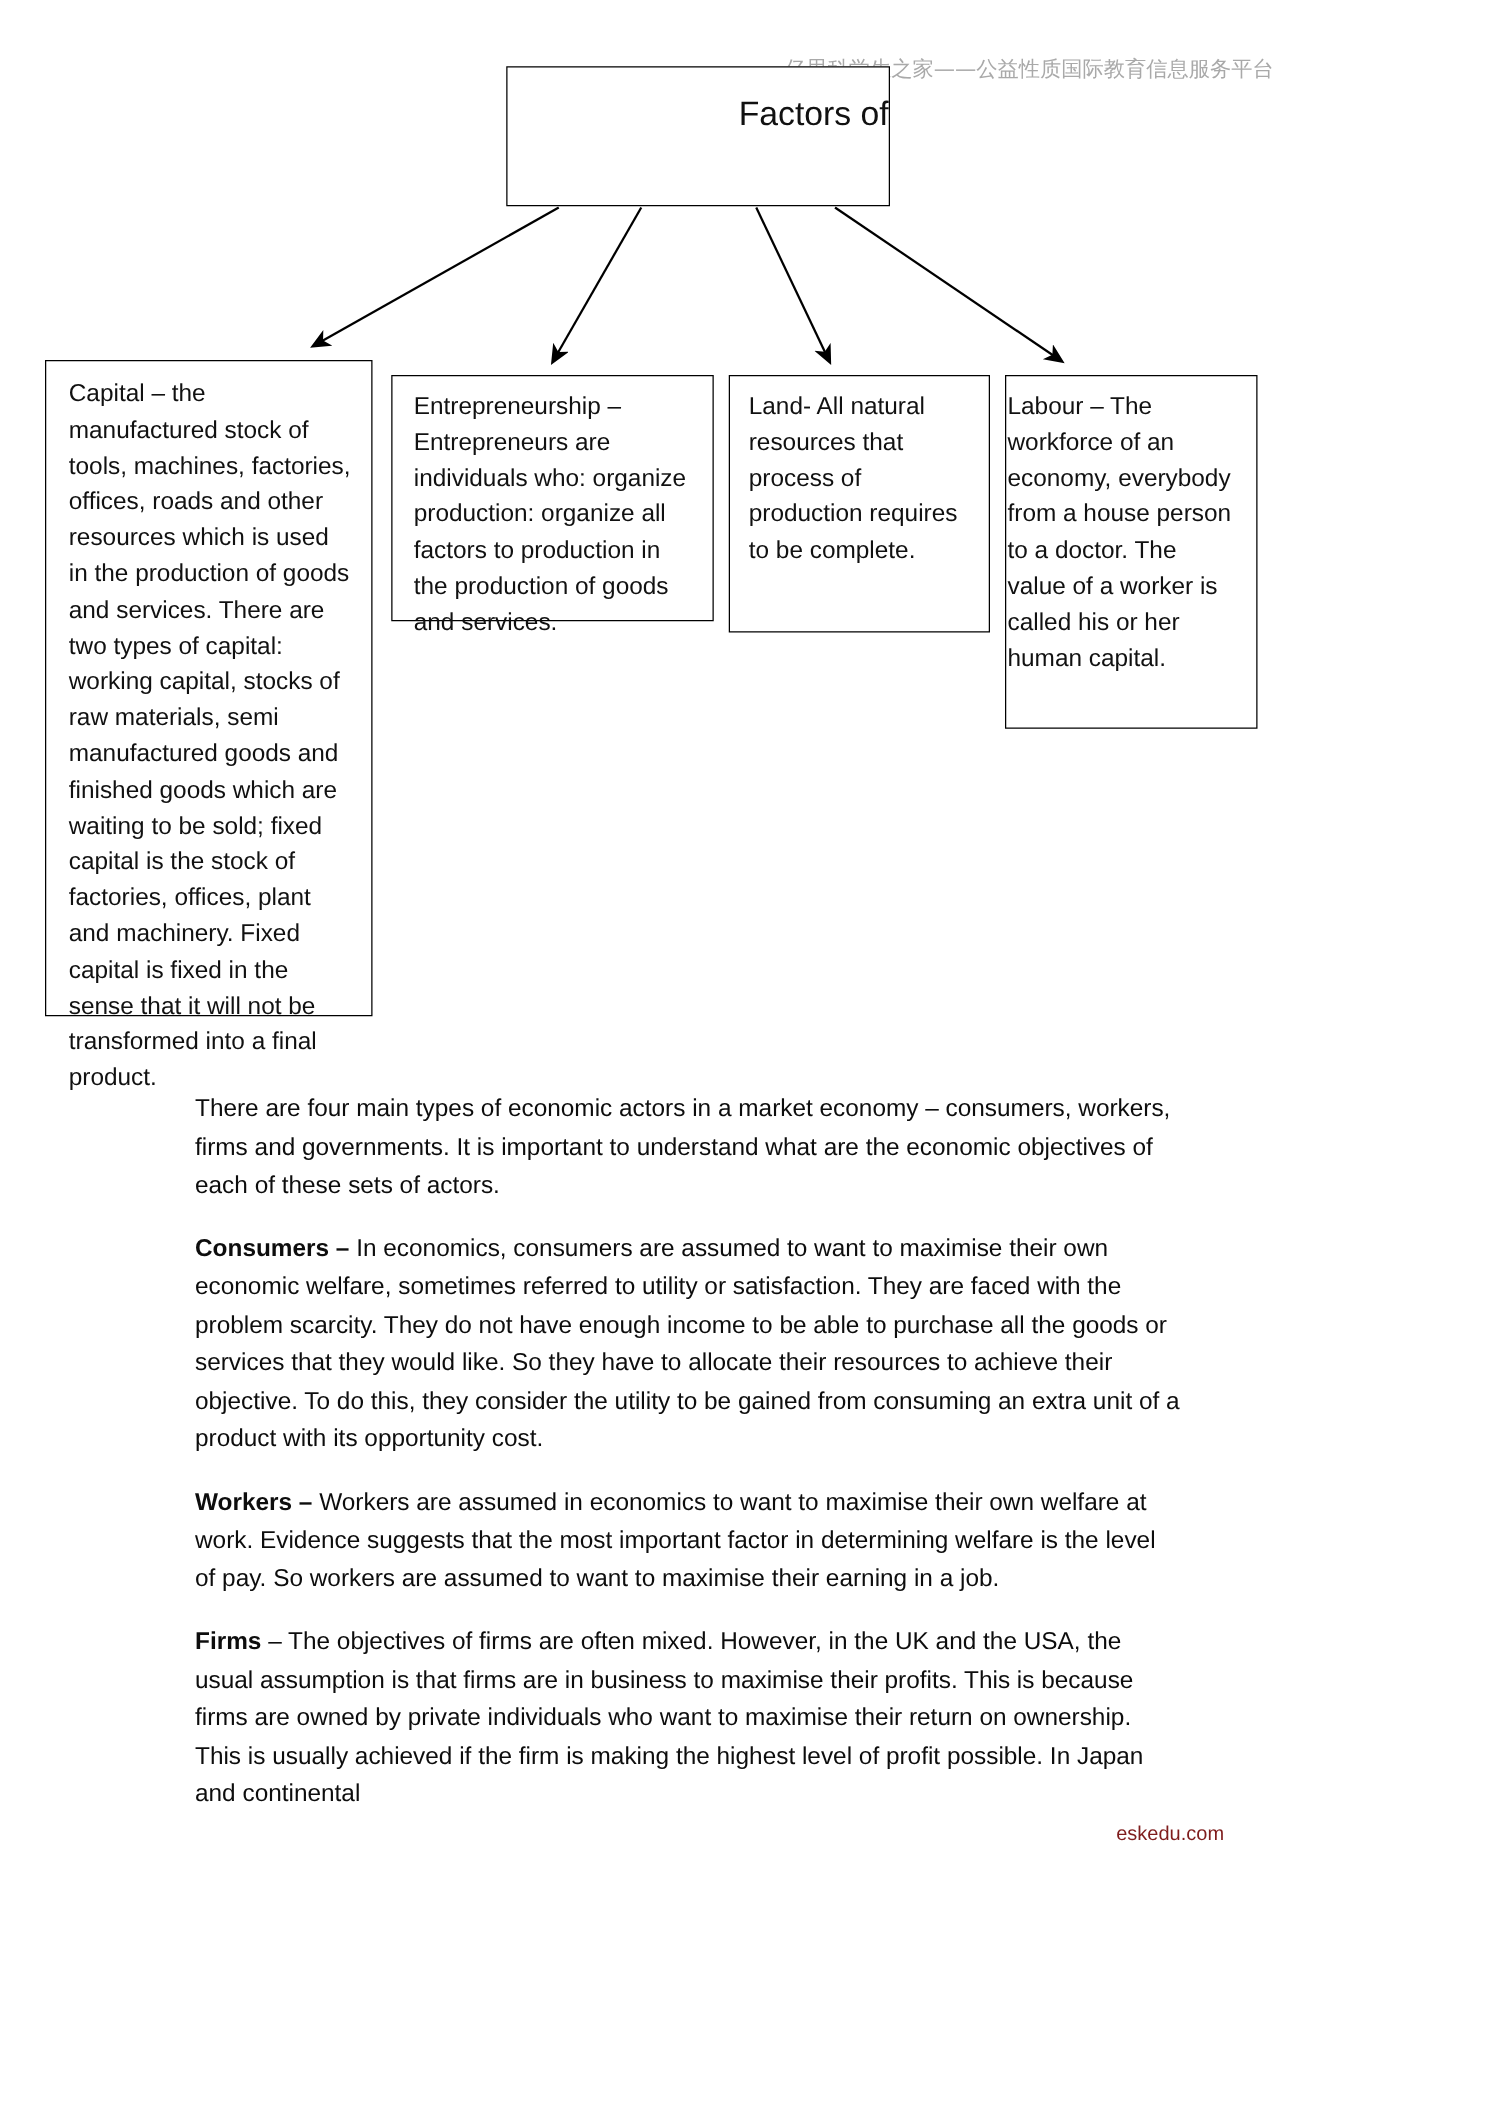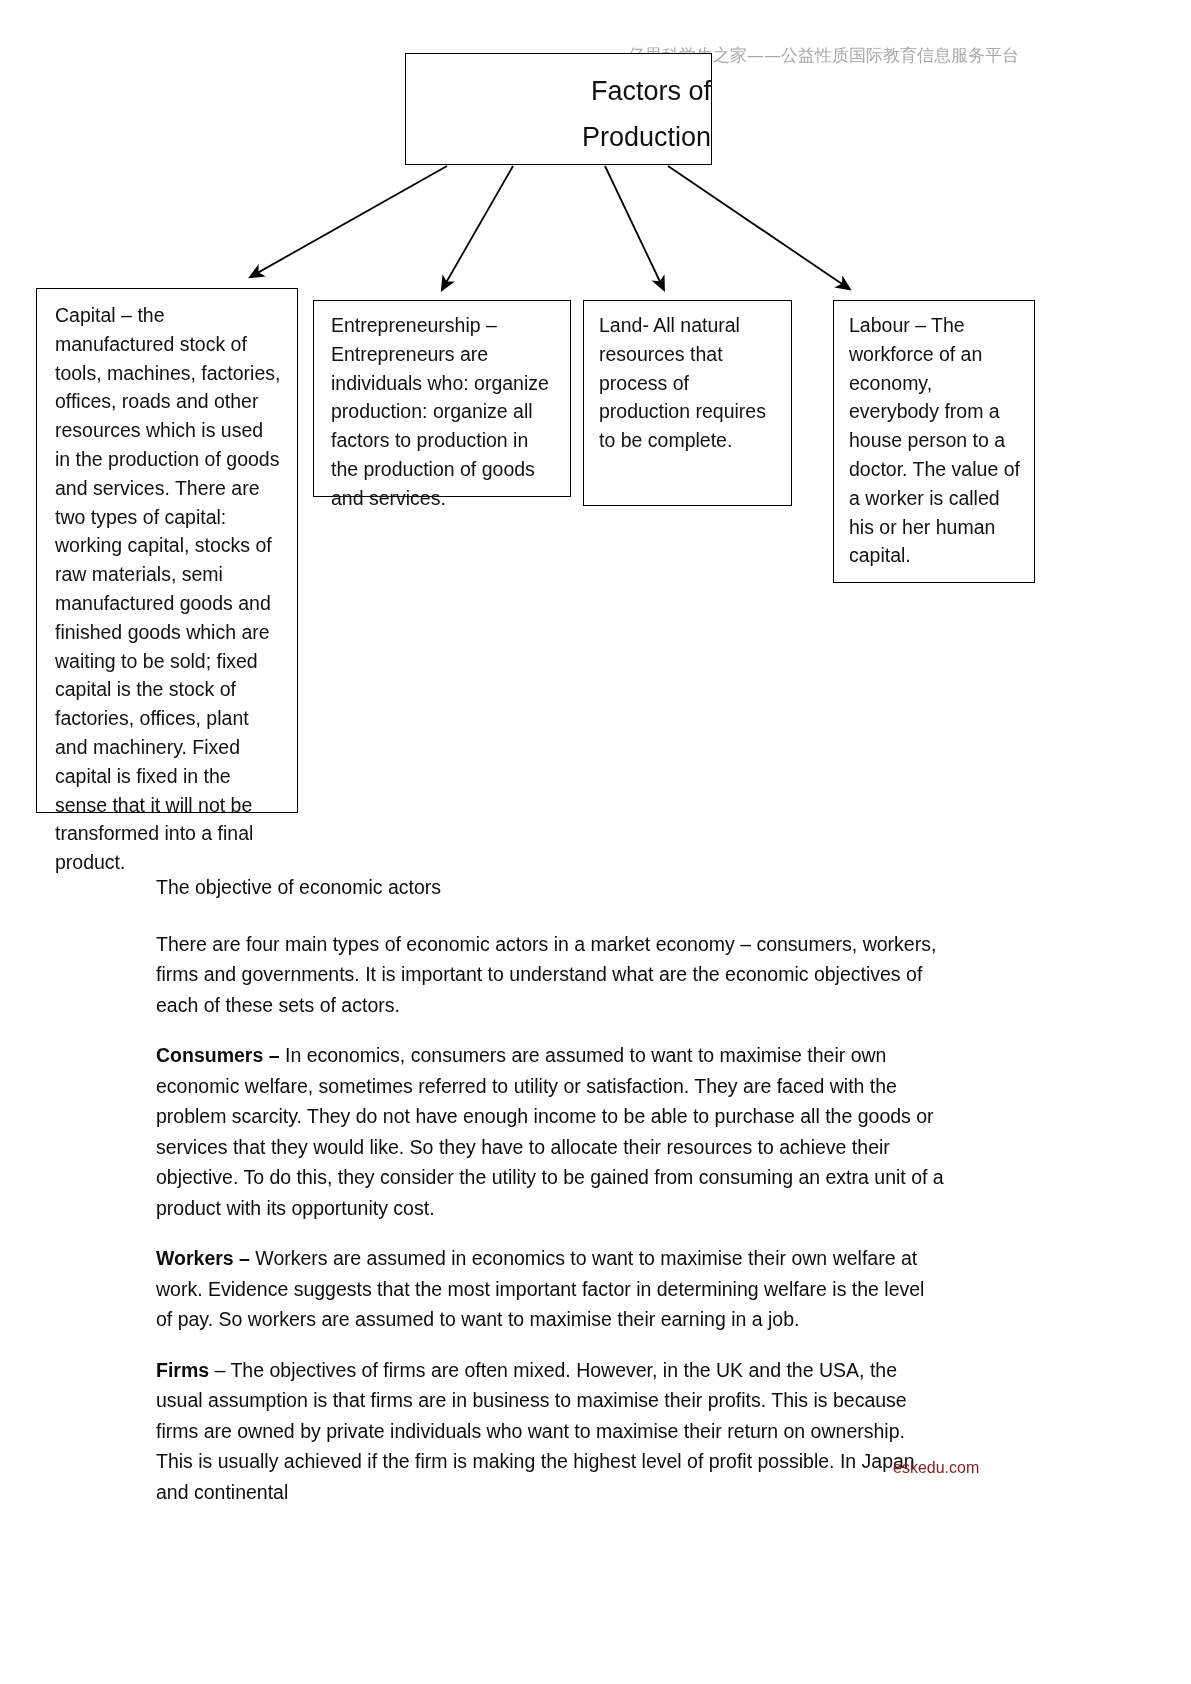--- a/index.html
+++ b/index.html
@@ -54,21 +54,21 @@
     text-align: right;
     font-size: 27px;
     line-height: 46px;
     padding-top: 14px;
   }
 
   #node-root   { left: 405px;  top: 53px;  width: 307px; height: 112px; }
   #node-capital{ left: 36px;   top: 288px; width: 262px; height: 525px; padding: 12px 14px 0 18px; }
   #node-entre  { left: 313px;  top: 300px; width: 258px; height: 197px; padding: 10px 14px 0 17px; }
   #node-land   { left: 583px;  top: 300px; width: 209px; height: 206px; padding: 10px 12px 0 15px; }
-  #node-labour { left: 833px;  top: 300px; width: 202px; height: 283px; padding: 10px 12px 0 15px; }
+  #node-labour { left: 804px;  top: 300px; width: 202px; height: 283px; padding: 10px 12px 0 1px; }
 
   .node p { margin: 0; }
 
   
   #arrows {
     position: absolute;
     left: 0; top: 0;
     width: 1191px;
     height: 1684px;
     pointer-events: none;
@@ -106,41 +106,39 @@
       </marker>
     </defs>
     <line x1="447" y1="166" x2="252" y2="276" stroke="#000000" stroke-width="1.8" marker-end="url(#ah)"></line>
     <line x1="513" y1="166" x2="443" y2="288" stroke="#000000" stroke-width="1.8" marker-end="url(#ah)"></line>
     <line x1="605" y1="166" x2="663" y2="288" stroke="#000000" stroke-width="1.8" marker-end="url(#ah)"></line>
     <line x1="668" y1="166" x2="848" y2="288" stroke="#000000" stroke-width="1.8" marker-end="url(#ah)"></line>
   </svg>
 
   <div class="node node-title" id="node-root">
     <div>Factors of</div>
-    <div>Production</div>
   </div>
 
   <div class="node" id="node-capital">
     <p>Capital – the manufactured stock of tools, machines, factories, offices, roads and other resources which is used in the production of goods and services. There are two types of capital: working capital, stocks of raw materials, semi manufactured goods and finished goods which are waiting to be sold; fixed capital is the stock of factories, offices, plant and machinery. Fixed capital is fixed in the sense that it will not be transformed into a final product.</p>
   </div>
 
   <div class="node" id="node-entre">
     <p>Entrepreneurship – Entrepreneurs are individuals who: organize production: organize all factors to production in the production of goods and services.</p>
   </div>
 
   <div class="node" id="node-land">
     <p>Land- All natural resources that process of production requires to be complete.</p>
   </div>
 
   <div class="node" id="node-labour">
     <p>Labour – The workforce of an economy, everybody from a house person to a doctor. The value of a worker is called his or her human capital.</p>
   </div>
 
   <div class="prose">
-    <p class="lead-heading">The objective of economic actors</p>
 
     <p>There are four main types of economic actors in a market economy – consumers, workers, firms and governments. It is important to understand what are the economic objectives of each of these sets of actors.</p>
 
     <p><b>Consumers – </b><span>In economics, consumers are assumed to want to maximise their own economic welfare, sometimes referred to utility or satisfaction. They are faced with the problem scarcity. They do not have enough income to be able to purchase all the goods or services that they would like. So they have to allocate their resources to achieve their objective. To do this, they consider the utility to be gained from consuming an extra unit of a product with its opportunity cost.</span></p>
 
     <p><b>Workers – </b><span>Workers are assumed in economics to want to maximise their own welfare at work. Evidence suggests that the most important factor in determining welfare is the level of pay. So workers are assumed to want to maximise their earning in a job.</span></p>
 
     <p><b>Firms </b><span>– The objectives of firms are often mixed. However, in the UK and the USA, the usual assumption is that firms are in business to maximise their profits. This is because firms are owned by private individuals who want to maximise their return on ownership. This is usually achieved if the firm is making the highest level of profit possible. In Japan and continental</span></p>
   </div>
 

